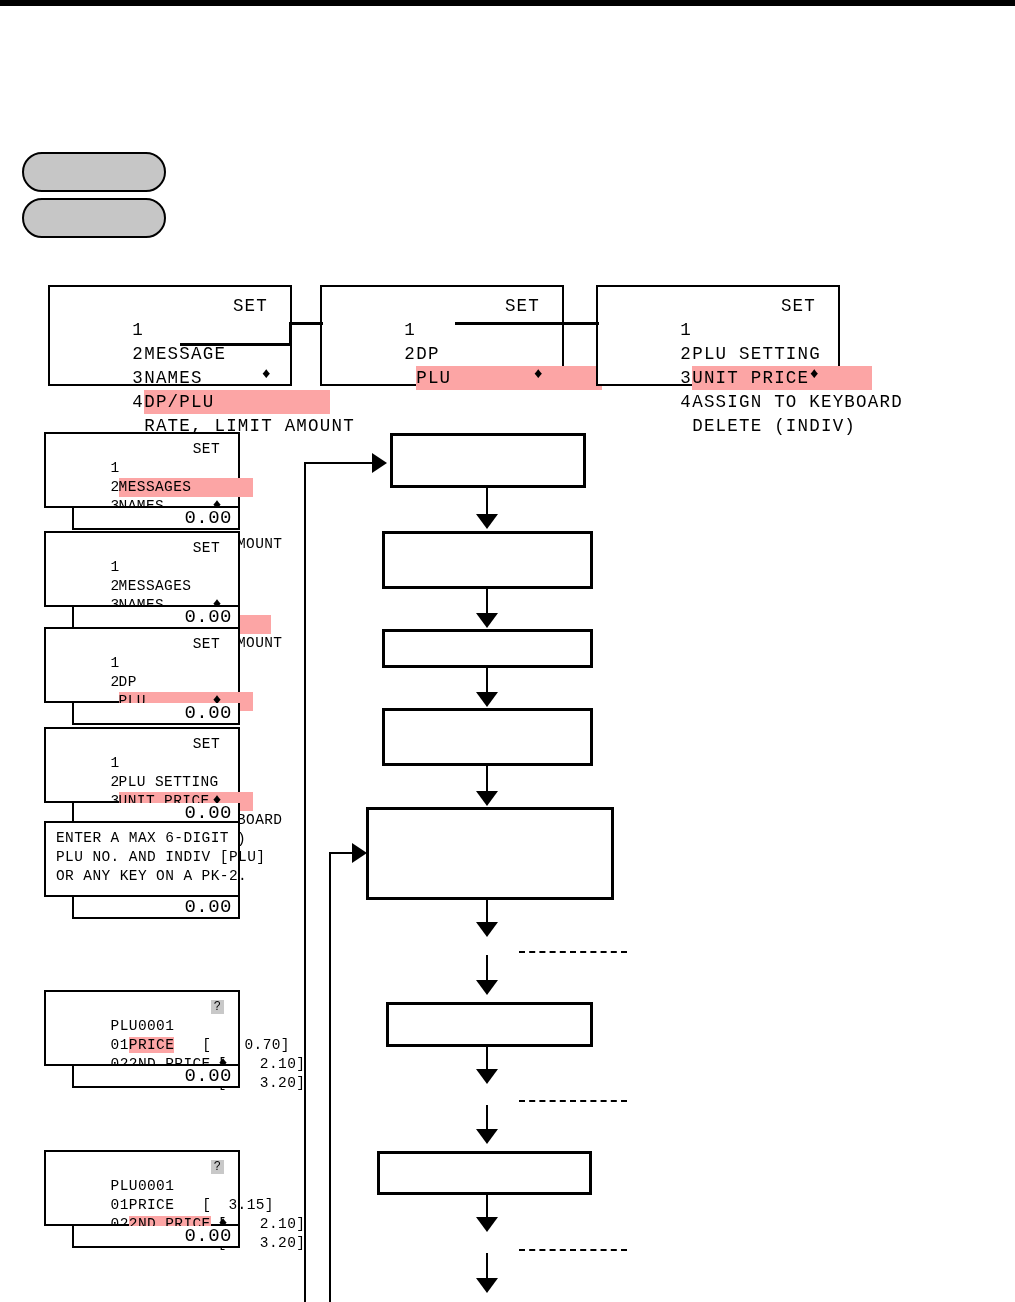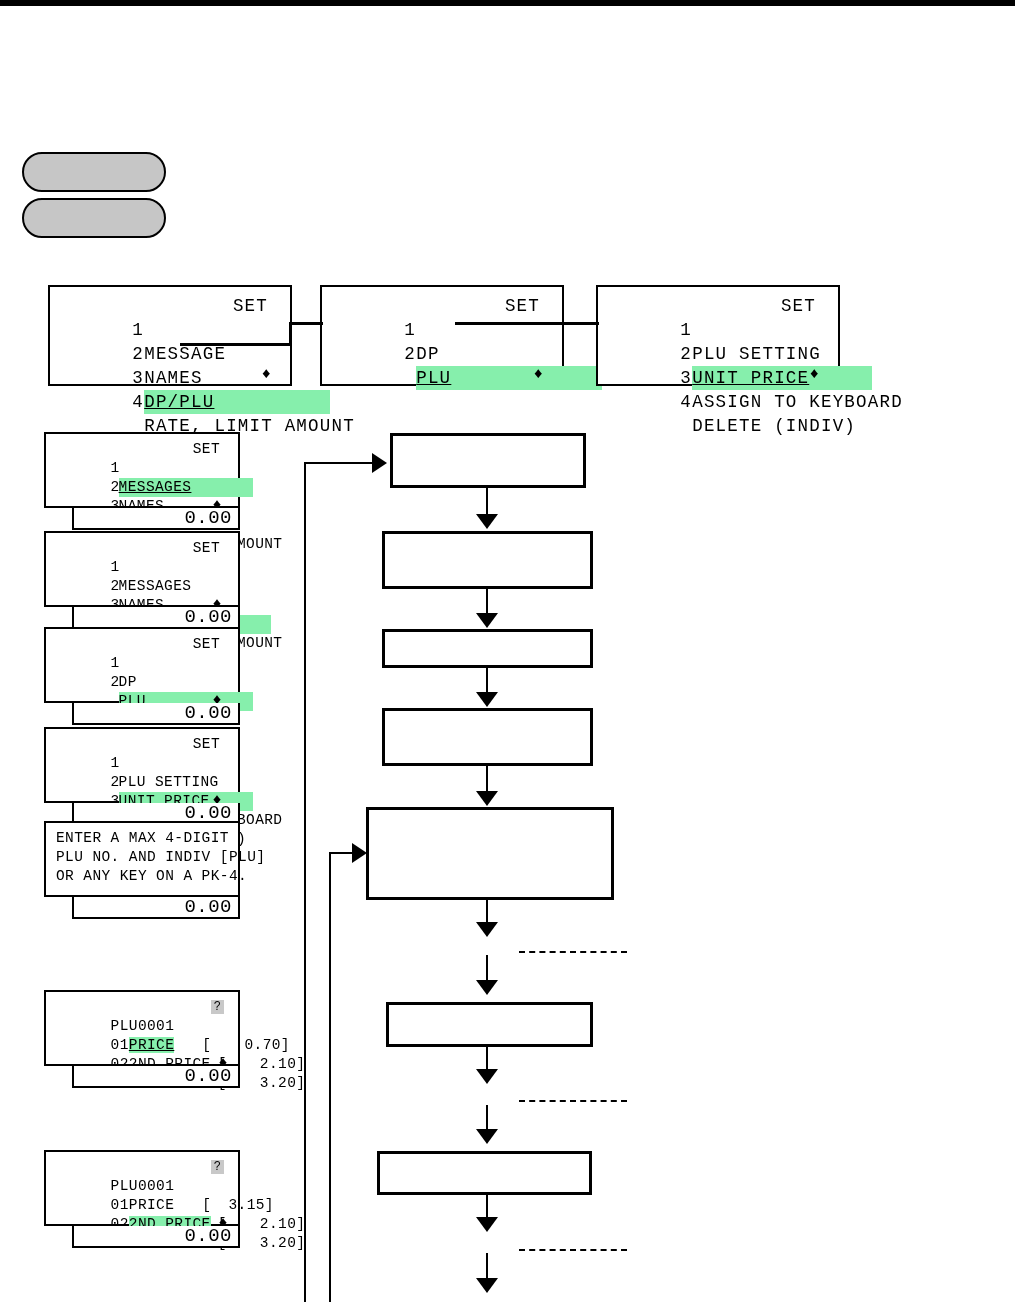--- a/index.html
+++ b/index.html
@@ -14,21 +14,21 @@
 
   
   .lcd{position:absolute;box-sizing:border-box;background:#fff;border:2px solid #000;}
   .lcd .row{
     position:relative;height:19px;line-height:19px;white-space:pre;
     font-size:14.5px;letter-spacing:0.4px;color:#000;
   }
   .lcd.big .row{height:24px;line-height:24px;font-size:17.5px;letter-spacing:1.2px;}
   .lcd .pad{padding:6px 8px 0 10px;}
   .lcd.big .pad{padding:7px 10px 0 12px;}
-  .hl{background:#86efac;text-decoration:underline;}
+  .hl{background:#fca5a5;}
   .set{position:absolute;right:10px;top:0;}
   .lcd.big .set{right:12px;}
   .qbox{position:absolute;right:6px;top:2px;background:#c8c8c8;width:13px;height:14px;
         line-height:14px;text-align:center;font-size:12px;}
   .updown{position:absolute;right:8px;font-size:15px;line-height:1;color:#000;}
 
   
   .amt{
     position:absolute;box-sizing:border-box;background:#fff;border:2px solid #000;
     border-top:none;text-align:right;font-size:19px;line-height:20px;
@@ -216,23 +216,23 @@
       <span>4</span>
       <span style="margin-left:8px;">DELETE (INDIV)</span>
       <span class="updown" style="top:1px;">♦</span>
     </div>
   </div>
 </div>
 <div class="amt" style="left:72px;top:803px;width:168px;height:22px;">0.00</div>
 
 <div class="lcd" style="left:44px;top:821px;width:196px;height:76px;">
   <div class="pad">
-    <div class="row">ENTER A MAX 4-DIGIT</div>
+    <div class="row">ENTER A MAX 6-DIGIT</div>
     <div class="row">PLU NO. AND INDIV [PLU]</div>
-    <div class="row">OR ANY KEY ON A PK-4.</div>
+    <div class="row">OR ANY KEY ON A PK-2.</div>
   </div>
 </div>
 <div class="amt" style="left:72px;top:897px;width:168px;height:22px;">0.00</div>
 
 <div class="lcd" style="left:44px;top:990px;width:196px;height:76px;">
   <div class="pad">
     <div class="row">
       <span>PLU0001</span>
       <span class="qbox">?</span>
     </div>

